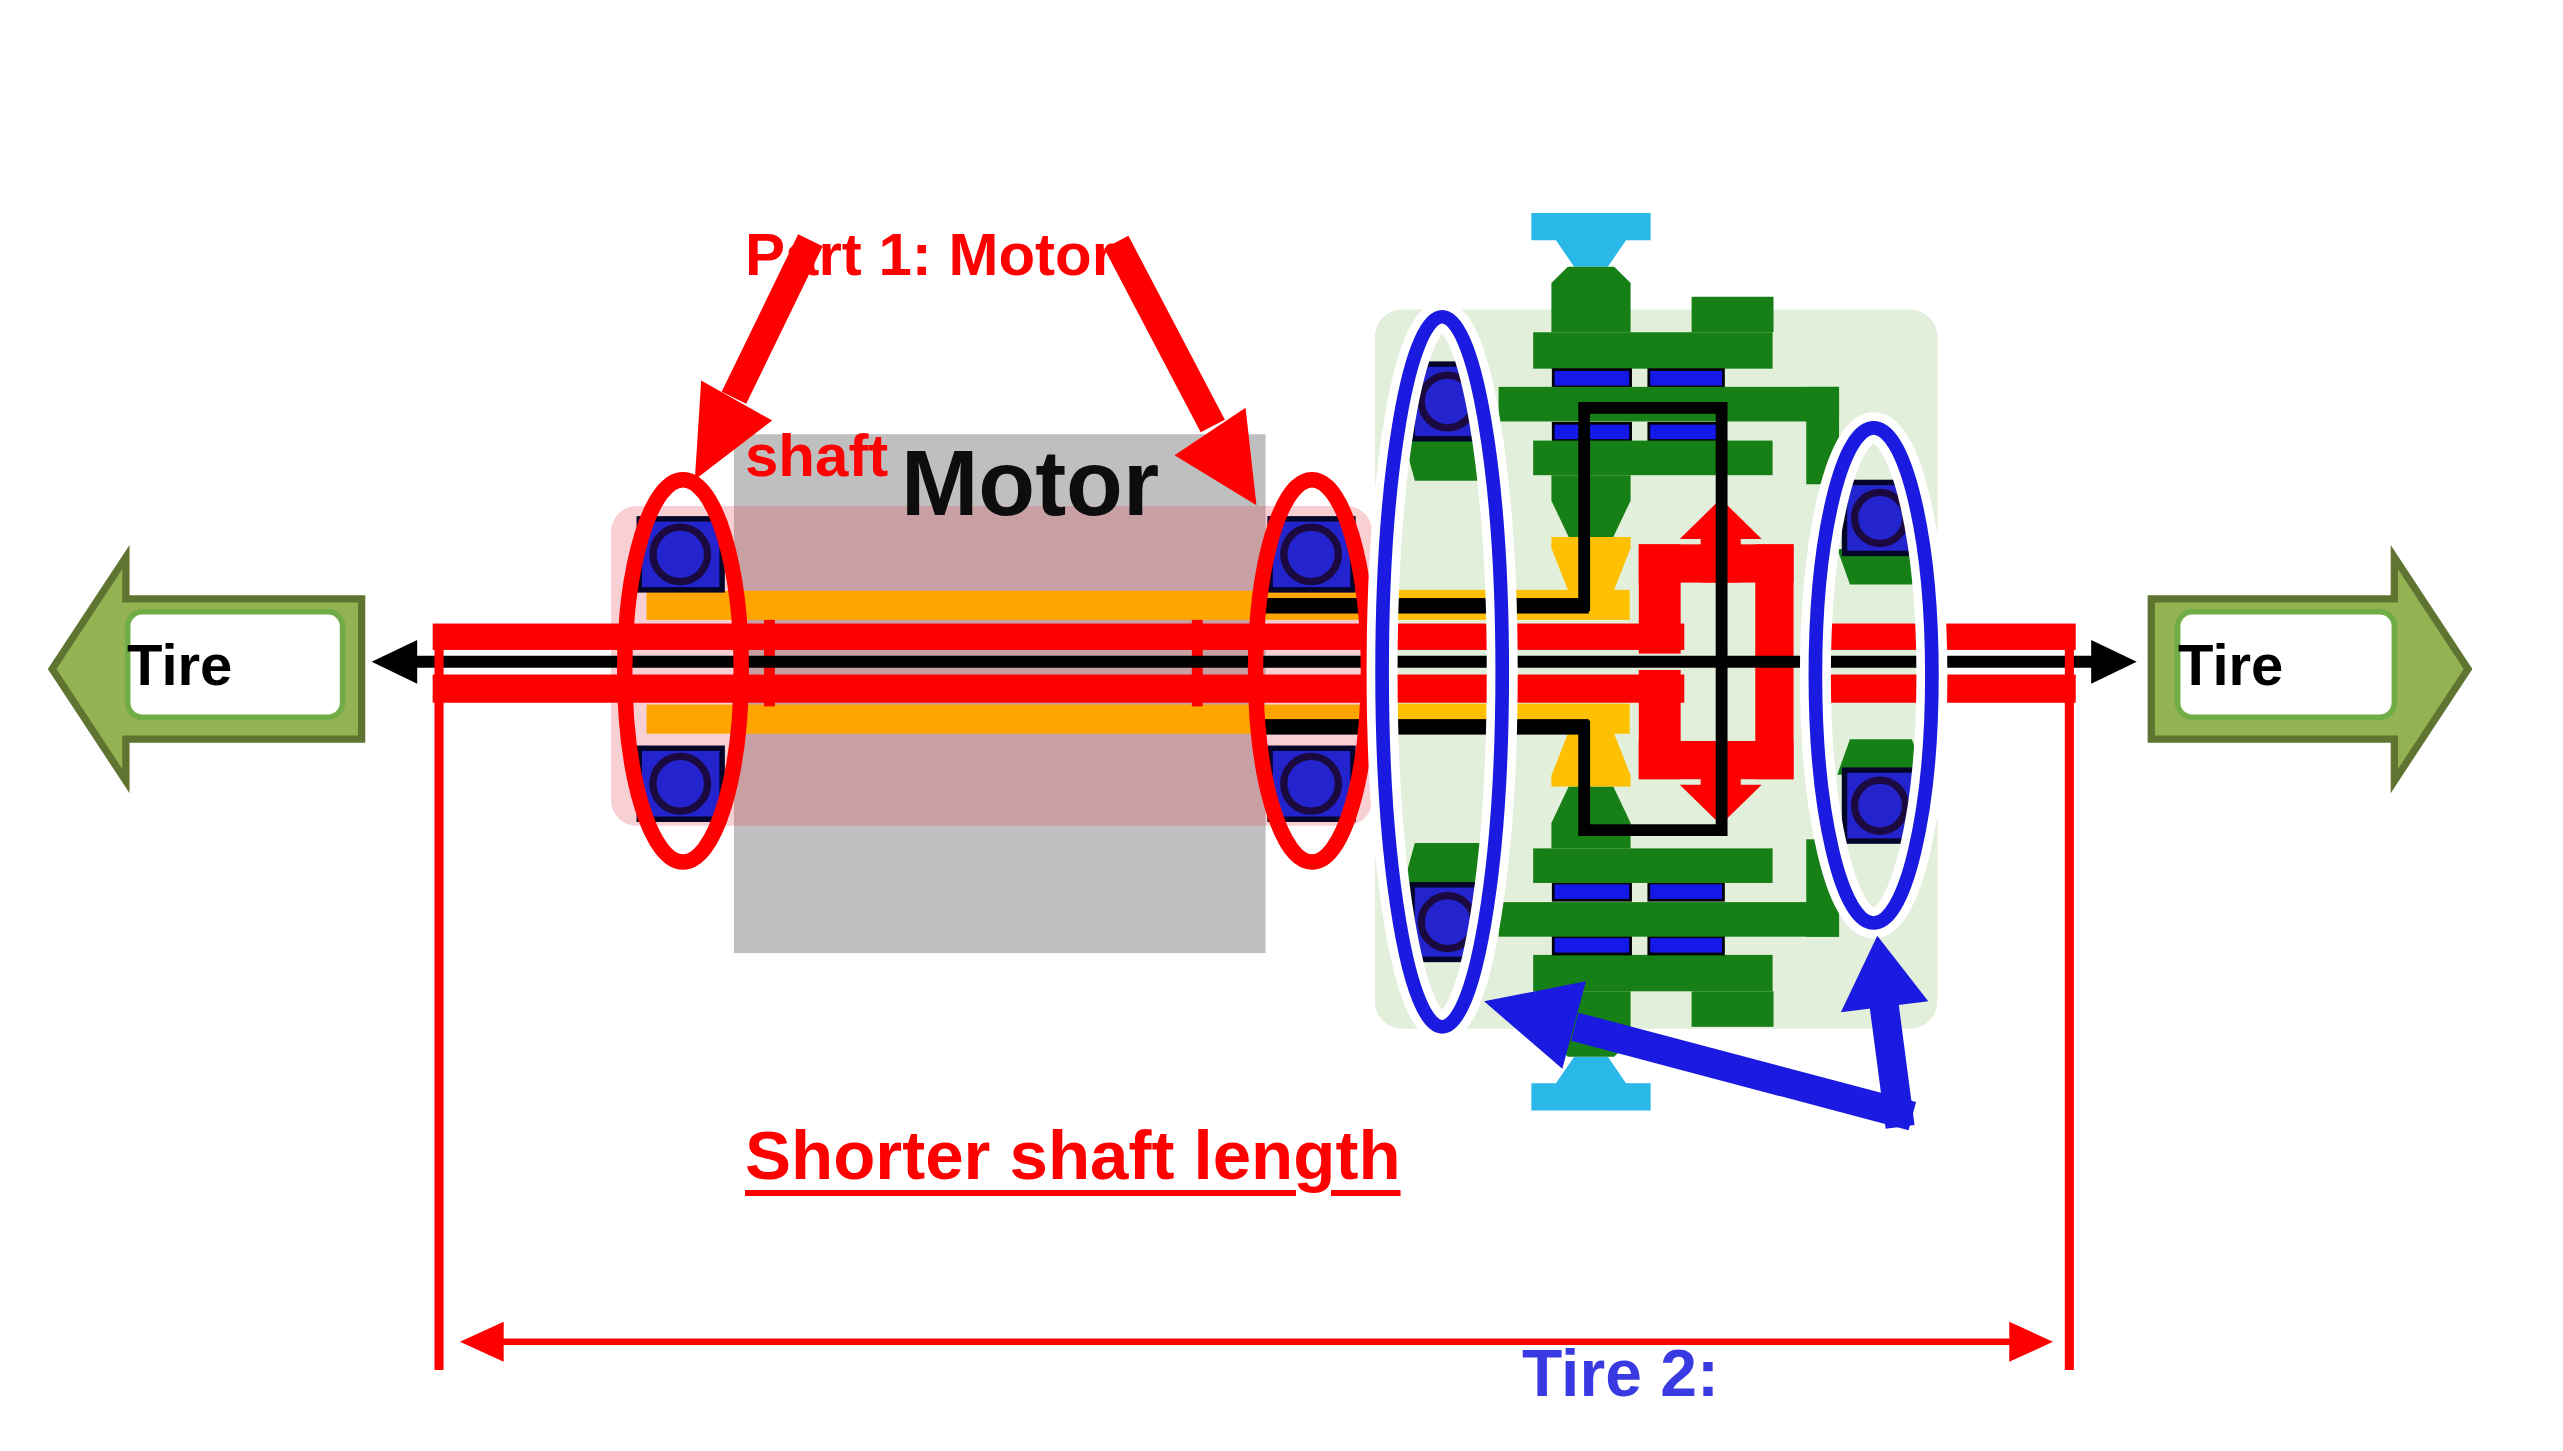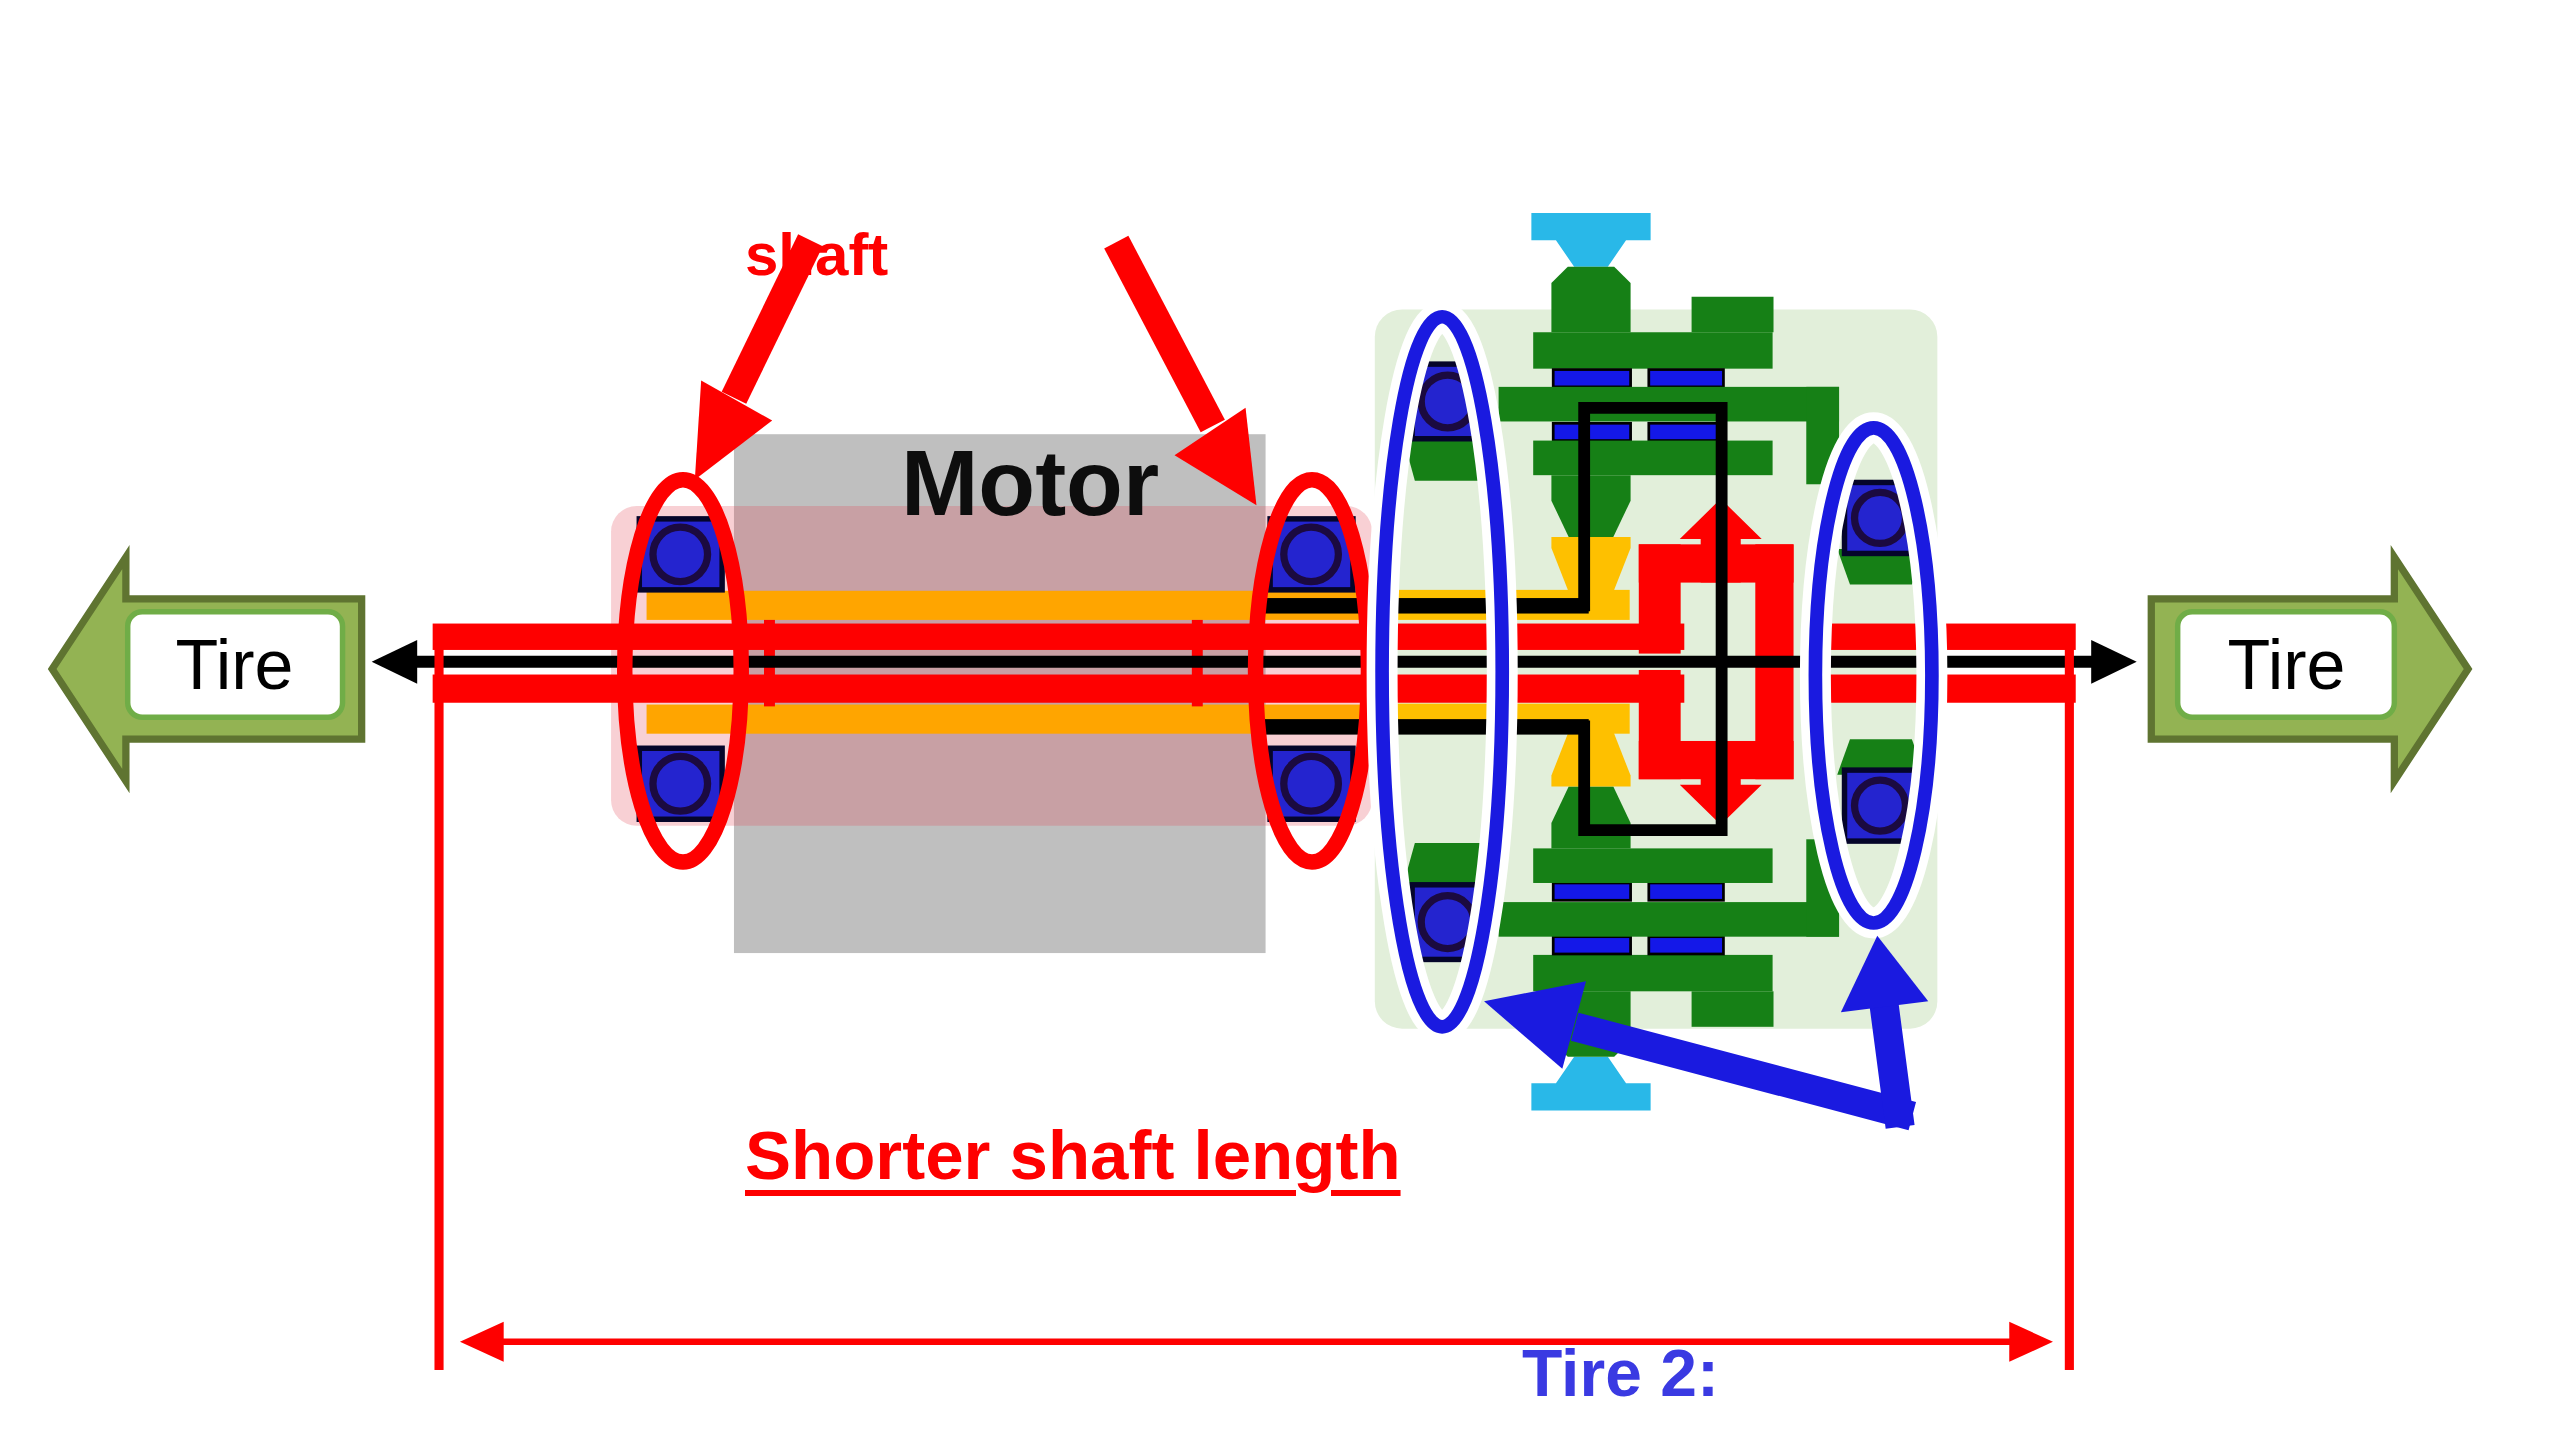--- a/index.html
+++ b/index.html
@@ -10,21 +10,21 @@
     --tire-arrow:#93b353; --tire-arrow-border:#5f7431; --tire-box-border:#70ad47;
     --blue-accent:#1a1ae0; --part2-blue:#3a3ae2;
   }
   html,body{margin:0;padding:0;background:#ffffff;}
   .canvas{position:relative;width:2563px;height:1451px;background:#fff;overflow:hidden;
           font-family:"Liberation Sans",sans-serif;}
   .canvas svg{position:absolute;left:0;top:0;}
   .lbl{position:absolute;white-space:pre;pointer-events:none;}
   .lbl-part1{left:745px;top:87px;font-size:60px;font-weight:bold;color:var(--red);line-height:67px;}
   .lbl-motor{left:734px;top:430px;width:592px;text-align:center;font-size:93px;font-weight:bold;color:#0d0d0d;}
-  .lbl-tire{height:106px;line-height:106px;text-align:center;font-size:70px;font-weight:400;color:#000;}
+  .lbl-tire{height:106px;line-height:106px;text-align:left;font-size:58px;font-weight:700;color:#000;}
   .lbl-tire-left{left:127px;top:612px;width:215px;}
   .lbl-tire-right{left:2178px;top:612px;width:217px;}
   .lbl-shorter{left:745px;top:1116px;font-size:69px;font-weight:bold;color:var(--red);
                text-decoration:underline;text-decoration-thickness:5.5px;text-underline-offset:11px;}
   .lbl-part2{left:1522px;top:1136px;font-size:66px;font-weight:bold;color:var(--part2-blue);line-height:95px;}
 
   
   .f-red{fill:var(--red);} .f-blk{fill:var(--black);} .f-gray{fill:var(--motor-gray);}
   .f-pink{fill:rgba(229,72,88,0.26);} .f-orange{fill:var(--rotor-orange);} .f-gold{fill:var(--gold);}
   .f-green{fill:var(--gear-green);} .f-bg{fill:var(--gearbox-bg);} .f-cyan{fill:var(--cyan);}
@@ -179,20 +179,21 @@
   <g>
     <rect x="477" y="688" width="10" height="817" class="f-red"></rect>
     <rect x="2268" y="688" width="10" height="817" class="f-red"></rect>
     <line x1="540" y1="1474" x2="2230" y2="1474" stroke-width="7" class="redline"></line>
     <polygon points="505,1474 553,1452 553,1496" class="f-red"></polygon>
     <polygon points="2255,1474 2207,1452 2207,1496" class="f-red"></polygon>
   </g>
 </svg>
 
   <div class="lbl lbl-part1">
+    <div>Part 1: Motor</div>
     <div>shaft</div>
   </div>
 
   <div class="lbl lbl-motor">Motor</div>
 
   <div class="lbl lbl-tire lbl-tire-left">Tire</div>
   <div class="lbl lbl-tire lbl-tire-right">Tire</div>
 
   <div class="lbl lbl-shorter">Shorter shaft length</div>
 

